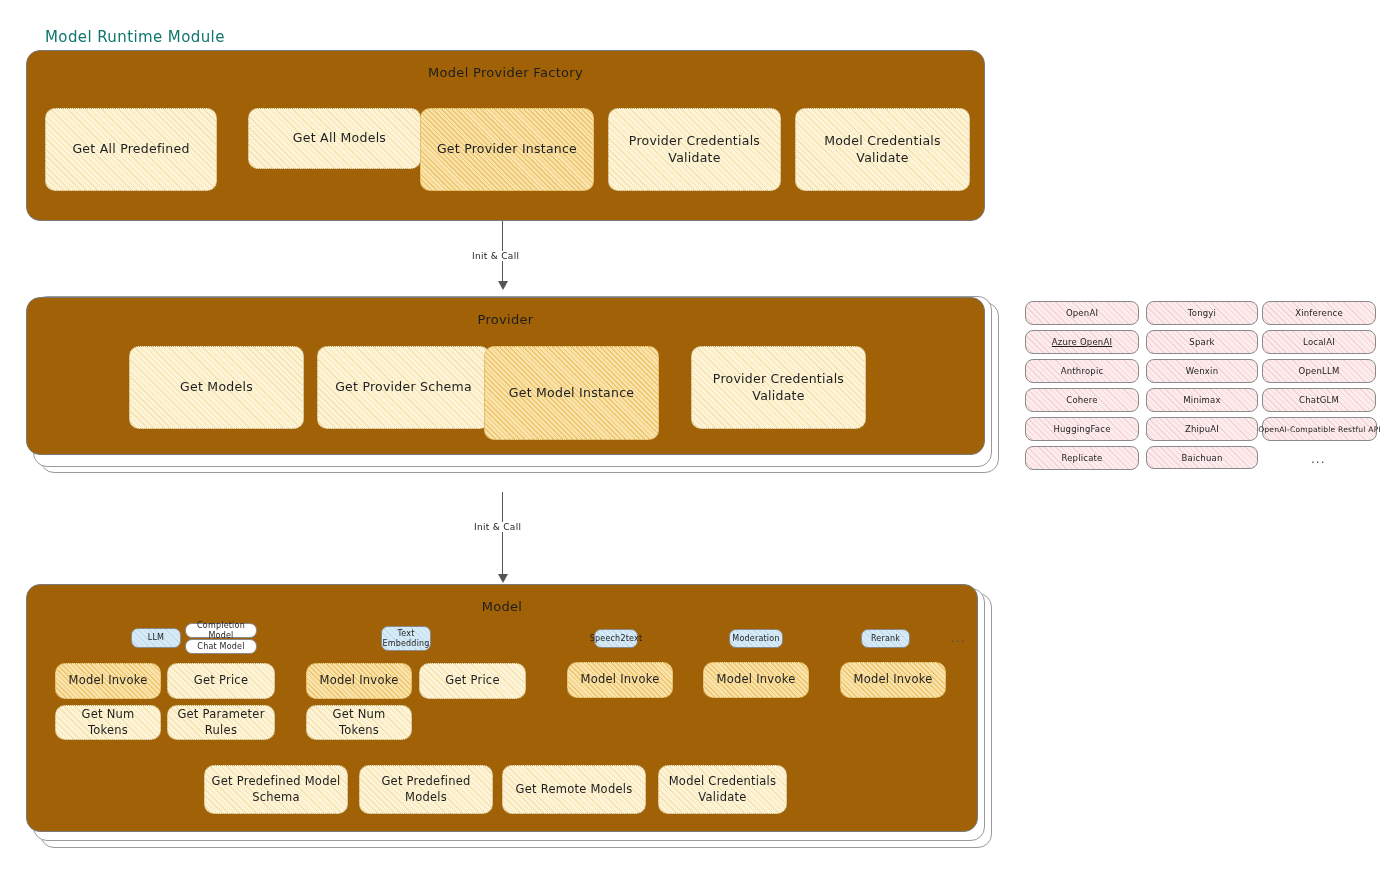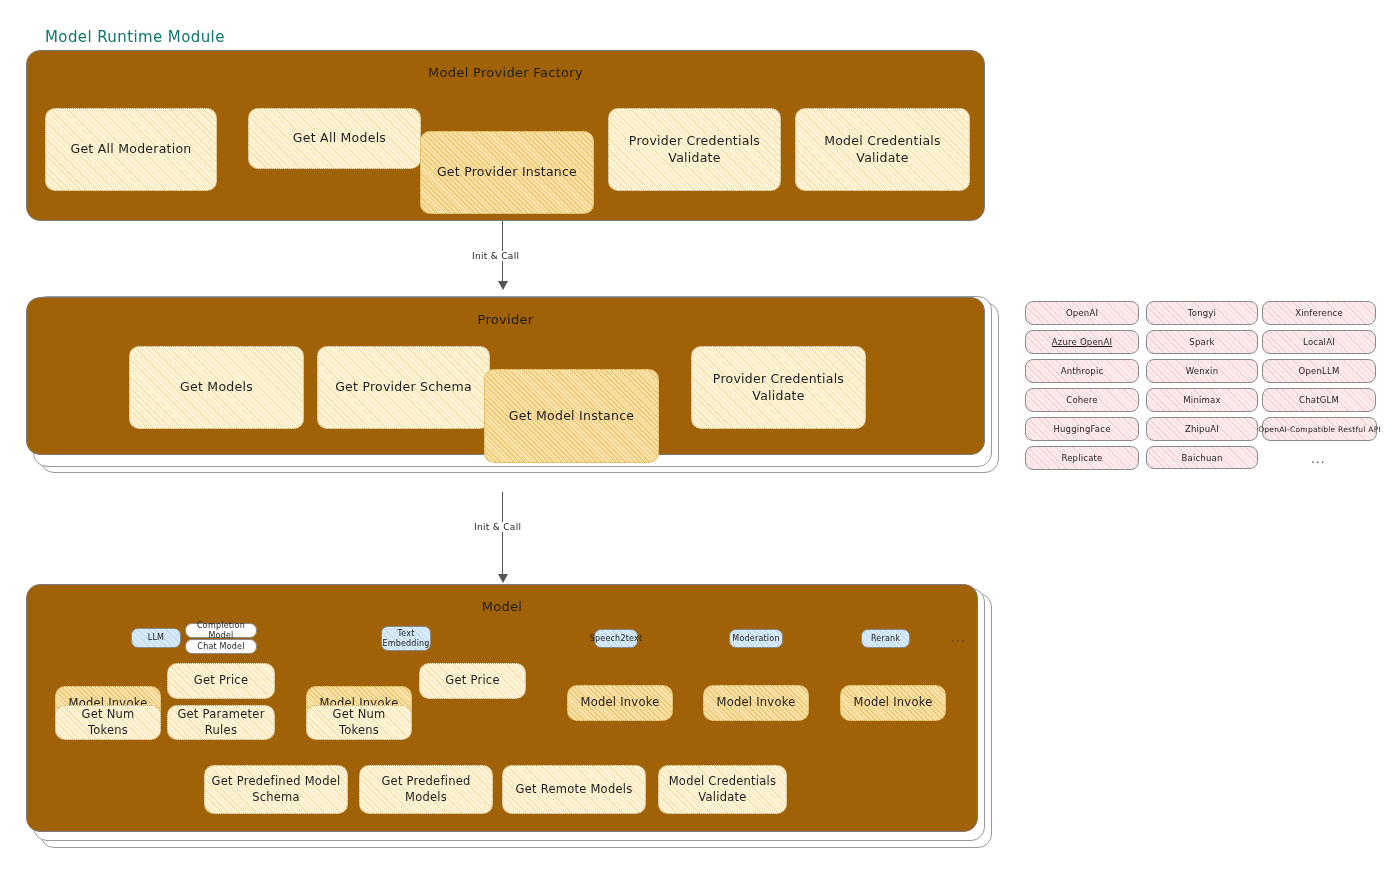--- a/index.html
+++ b/index.html
@@ -78,21 +78,20 @@
     line-height: 1.35;
     letter-spacing: 0.25px;
     color: #1e1e1e;
     padding: 2px 6px;
   }
   .ybox.hl {
     background: #fae2ab;
     background-image:
       repeating-linear-gradient(45deg, rgba(228,176,64,0.55) 0px, rgba(228,176,64,0.55) 1.2px, rgba(255,255,255,0) 1.2px, rgba(255,255,255,0) 3.4px);
     border-color: #cfa94f;
-    margin-top: 23px;
   }
   .ybox.sm { font-size: 11.5px; }
 
   
   .pchip {
     position: absolute;
     box-sizing: border-box;
     border: 1.1px solid #8a8a8a;
     border-radius: 8px;
     background: #fdeced;
@@ -167,21 +166,21 @@
 <body>
 
 <div class="canvas">
 
   <div class="page-title">Model Runtime Module</div>
 
   <div class="container" style="left:26px; top:50px; width:959px; height:171px;">
     <div class="container-title">Model Provider Factory</div>
   </div>
 
-  <div class="ybox" style="left:45px; top:108px; width:172px; height:83px;">Get All Moderation</div>
+  <div class="ybox" style="left:45px; top:108px; width:172px; height:83px;">Get All Predefined</div>
 
   <div class="ybox" style="left:248px; top:108px; width:173px; height:61px;padding-left:16px;">Get All Models</div>
 
   <div class="ybox hl" style="left:420px; top:108px; width:174px; height:83px;">Get Provider Instance</div>
 
   <div class="ybox" style="left:608px; top:108px; width:173px; height:83px;">Provider Credentials Validate</div>
 
   <div class="ybox" style="left:795px; top:108px; width:175px; height:83px;">Model Credentials Validate</div>
 
   <div class="arrow-line" style="left:502px; top:221px; height:62px;"></div>

